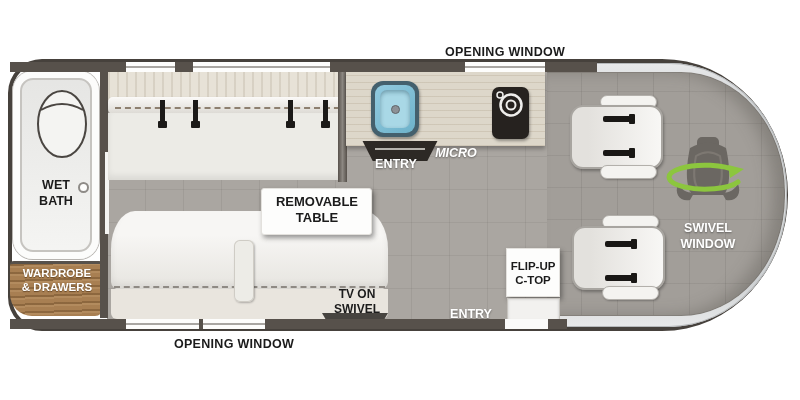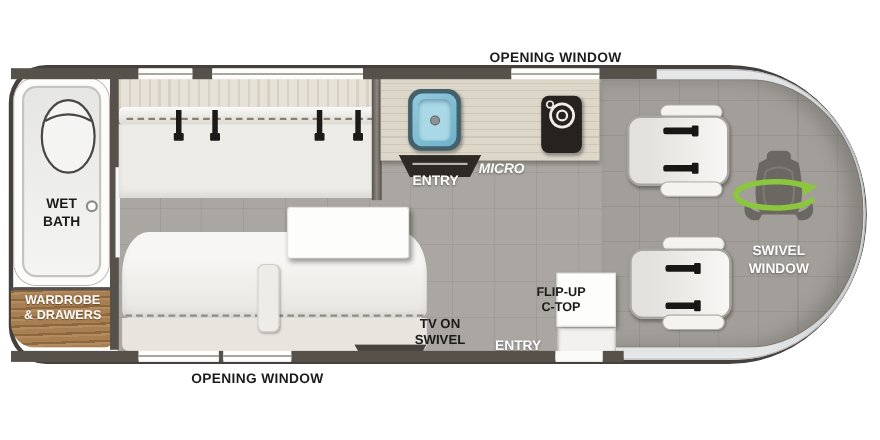--- a/index.html
+++ b/index.html
@@ -136,27 +136,31 @@
   <div class="abs belt" style="left:288px;"></div>
   <div class="abs buckle" style="left:286px;"></div>
   <div class="abs belt" style="left:323px;"></div>
   <div class="abs buckle" style="left:321px;"></div>
 
 
   <div class="abs sofa2-bulge"></div>
   <div class="abs dash-h" style="left:114px;top:286px;width:271px;border-top-color:#8f8a84;"></div>
   <div class="abs sofa2-seat"></div>
   <div class="abs console"></div>
-  <div class="lbl ctr" style="left:357px;top:287px;font-size:12px;margin-left:43px;">
+  <div class="lbl ctr" style="left:357px;top:287px;font-size:12px;">
     <span>TV ON</span><br>
     <span>SWIVEL</span>
   </div>
   <div class="abs tv-bar"></div>
 
   <div class="abs white-box" style="left:261px;top:188px;width:111px;height:47px;border-radius:3px;"></div>
+  <div class="lbl ctr" style="left:317px;top:194px;font-size:13px;">
+    <span>REMOVABLE</span><br>
+    <span>TABLE</span>
+  </div>
 
   <div class="abs partition"></div>
   <div class="abs counter"></div>
   <div class="abs sink-outer">
     <div class="abs sink-mid">
       <div class="abs sink-in" style="left:5px;top:5px;"></div>
       <div class="abs faucet" style="left:16px;top:20px;"></div>
     </div>
   </div>
   <div class="abs fridge">
@@ -168,21 +172,21 @@
   <div class="abs cooktop">
     <svg width="37" height="52" viewBox="0 0 37 52">
       <circle cx="19" cy="18" r="10.5" fill="none" stroke="#efeeec" stroke-width="2.5"></circle>
       <circle cx="19" cy="18" r="4.5" fill="none" stroke="#efeeec" stroke-width="2"></circle>
       <circle cx="8" cy="8" r="3" fill="none" stroke="#efeeec" stroke-width="1.5"></circle>
     </svg>
   </div>
   <div class="lbl white ctr" style="left:456px;top:146px;font-size:12.5px;text-shadow:0 1px 2px rgba(0,0,0,.4);font-style:italic;">MICRO</div>
 
   <div class="abs white-box" style="left:506px;top:248px;width:54px;height:49px;"></div>
-  <div class="lbl ctr" style="left:510px;top:259px;font-size:11.5px;text-align:center;">
+  <div class="lbl ctr" style="left:533px;top:259px;font-size:11.5px;text-align:center;">
     <span>FLIP-UP</span><br>
     <span>C-TOP</span>
   </div>
   <div class="abs entry-step"></div>
   <div class="lbl white ctr" style="left:471px;top:307px;font-size:12.5px;text-shadow:0 1px 2px rgba(0,0,0,.4);text-align:center;">ENTRY</div>
 
   <div class="abs armrest" style="left:600px;top:95px;"></div>
   <div class="abs seat-body" style="left:570px;top:105px;"></div>
   <div class="abs armrest" style="left:600px;top:165px;"></div>
   <div class="abs seatbelt-h" style="left:603px;top:116px;"></div>

